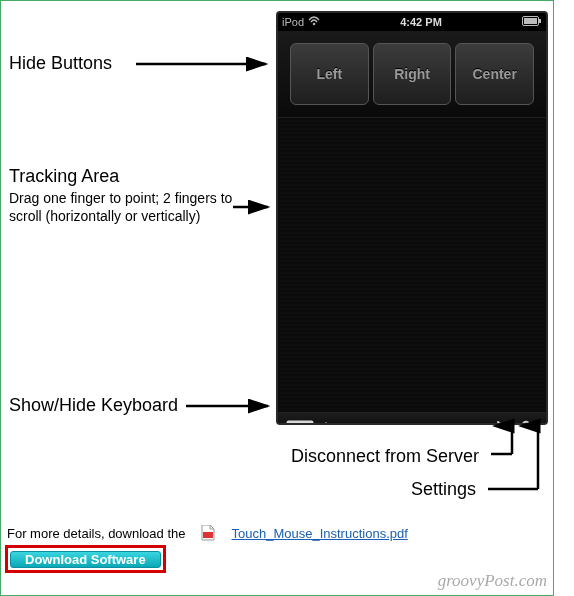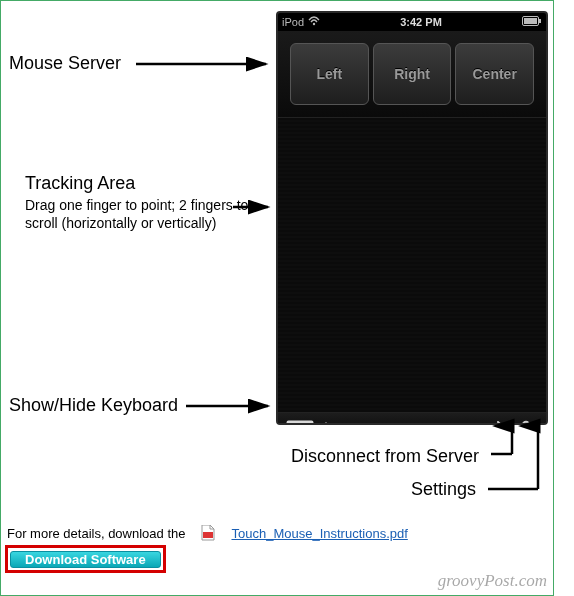--- a/index.html
+++ b/index.html
@@ -154,21 +154,21 @@
       <div class="status-left">
         <span>iPod</span>
         <span class="wifi-icon">
           <svg width="12" height="10" viewBox="0 0 12 10">
             <path d="M1 4 Q6 -2 11 4" stroke="#bbb" stroke-width="1.3" fill="none"></path>
             <path d="M3 6 Q6 2 9 6" stroke="#bbb" stroke-width="1.3" fill="none"></path>
             <circle cx="6" cy="8" r="1.2" fill="#bbb"></circle>
           </svg>
         </span>
       </div>
-      <div class="status-center">3:42 PM</div>
+      <div class="status-center">4:42 PM</div>
       <div class="status-right">
         <span class="battery-icon">
           <svg width="20" height="10" viewBox="0 0 20 10">
             <rect x="0.5" y="0.5" width="16" height="9" rx="1.5" stroke="#bbb" fill="none"></rect>
             <rect x="17" y="3" width="2" height="4" fill="#bbb"></rect>
             <rect x="2" y="2" width="13" height="6" fill="#bbb"></rect>
           </svg>
         </span>
       </div>
     </div>
@@ -222,24 +222,24 @@
             <circle cx="6" cy="6" r="0.8" fill="#ccc"></circle>
             <circle cx="12" cy="12" r="3.2" stroke="#ccc" stroke-width="2" fill="none"></circle>
             <circle cx="12" cy="12" r="0.8" fill="#ccc"></circle>
           </svg>
         </span>
       </div>
     </div>
   </div>
 
   <div class="label" style="left:8px; top:52px;">
-    <span>Mouse Server</span>
-  </div>
-
-  <div class="label" style="left:8px; top:172px; width:240px;margin-left:16px;">
+    <span>Hide Buttons</span>
+  </div>
+
+  <div class="label" style="left:8px; top:165px; width:240px;">
     <span>Tracking Area</span>
     <div class="sublabel">Drag one finger to point; 2 fingers to scroll (horizontally or vertically)</div>
   </div>
 
   <div class="label" style="left:8px; top:394px;">
     <span>Show/Hide Keyboard</span>
   </div>
 
   <div class="label" style="left:290px; top:445px;">
     <span>Disconnect from Server</span>

